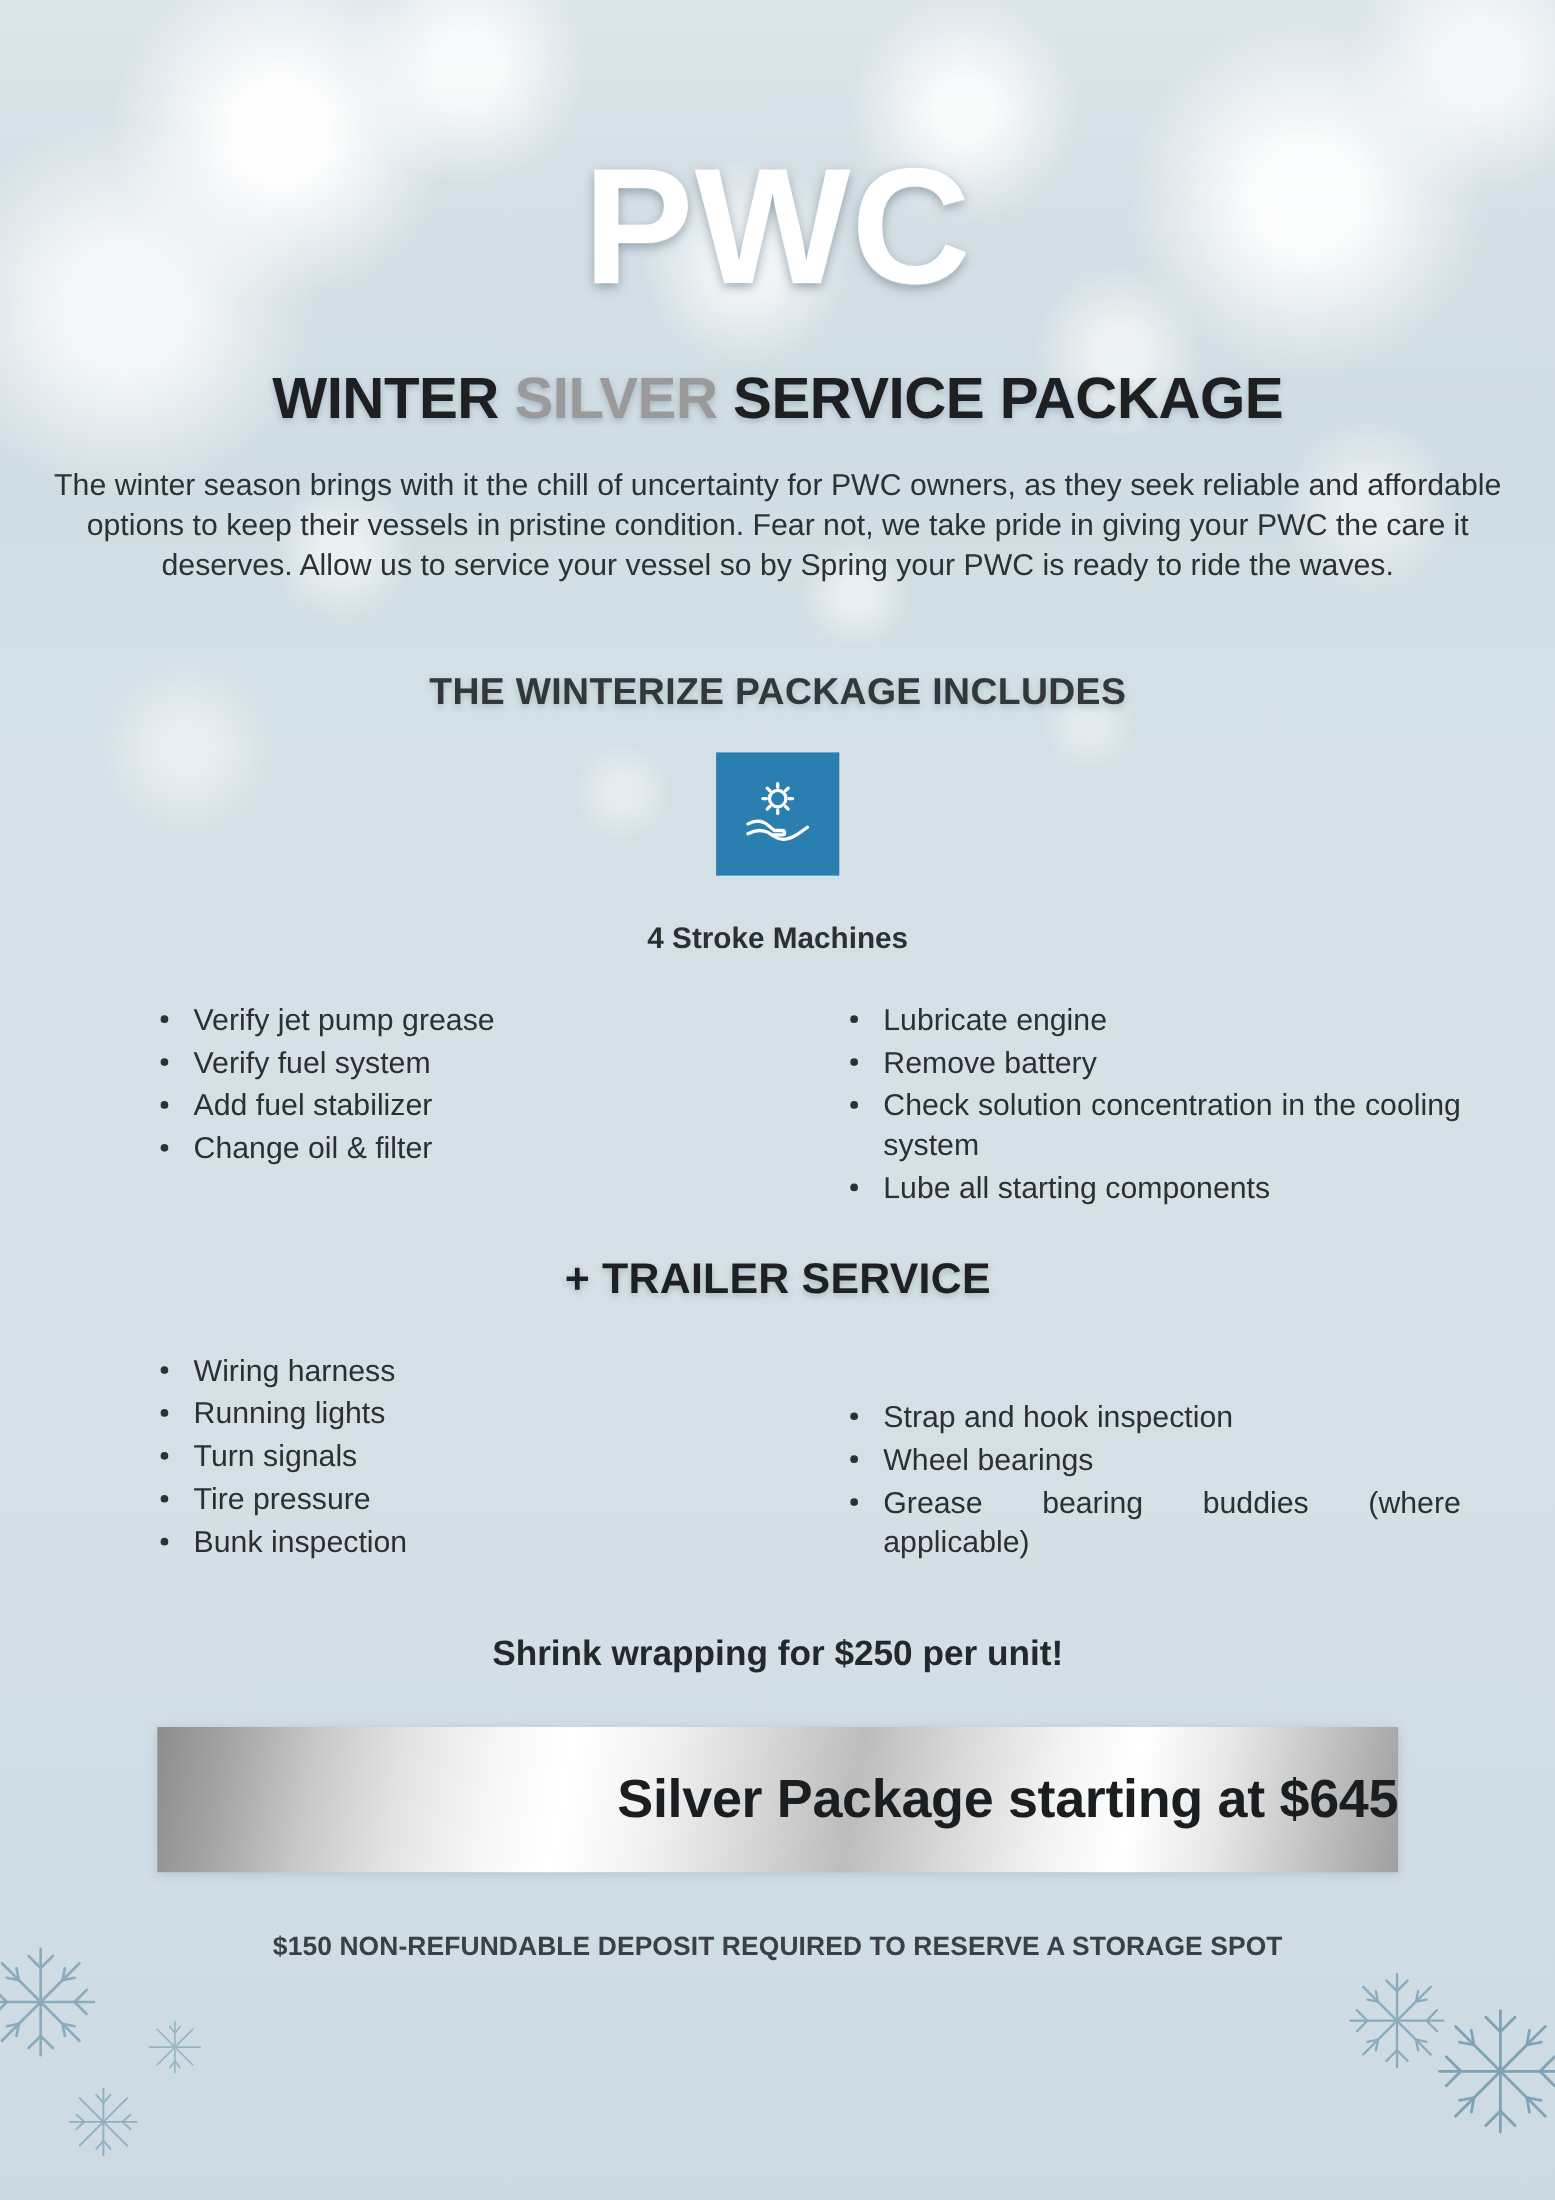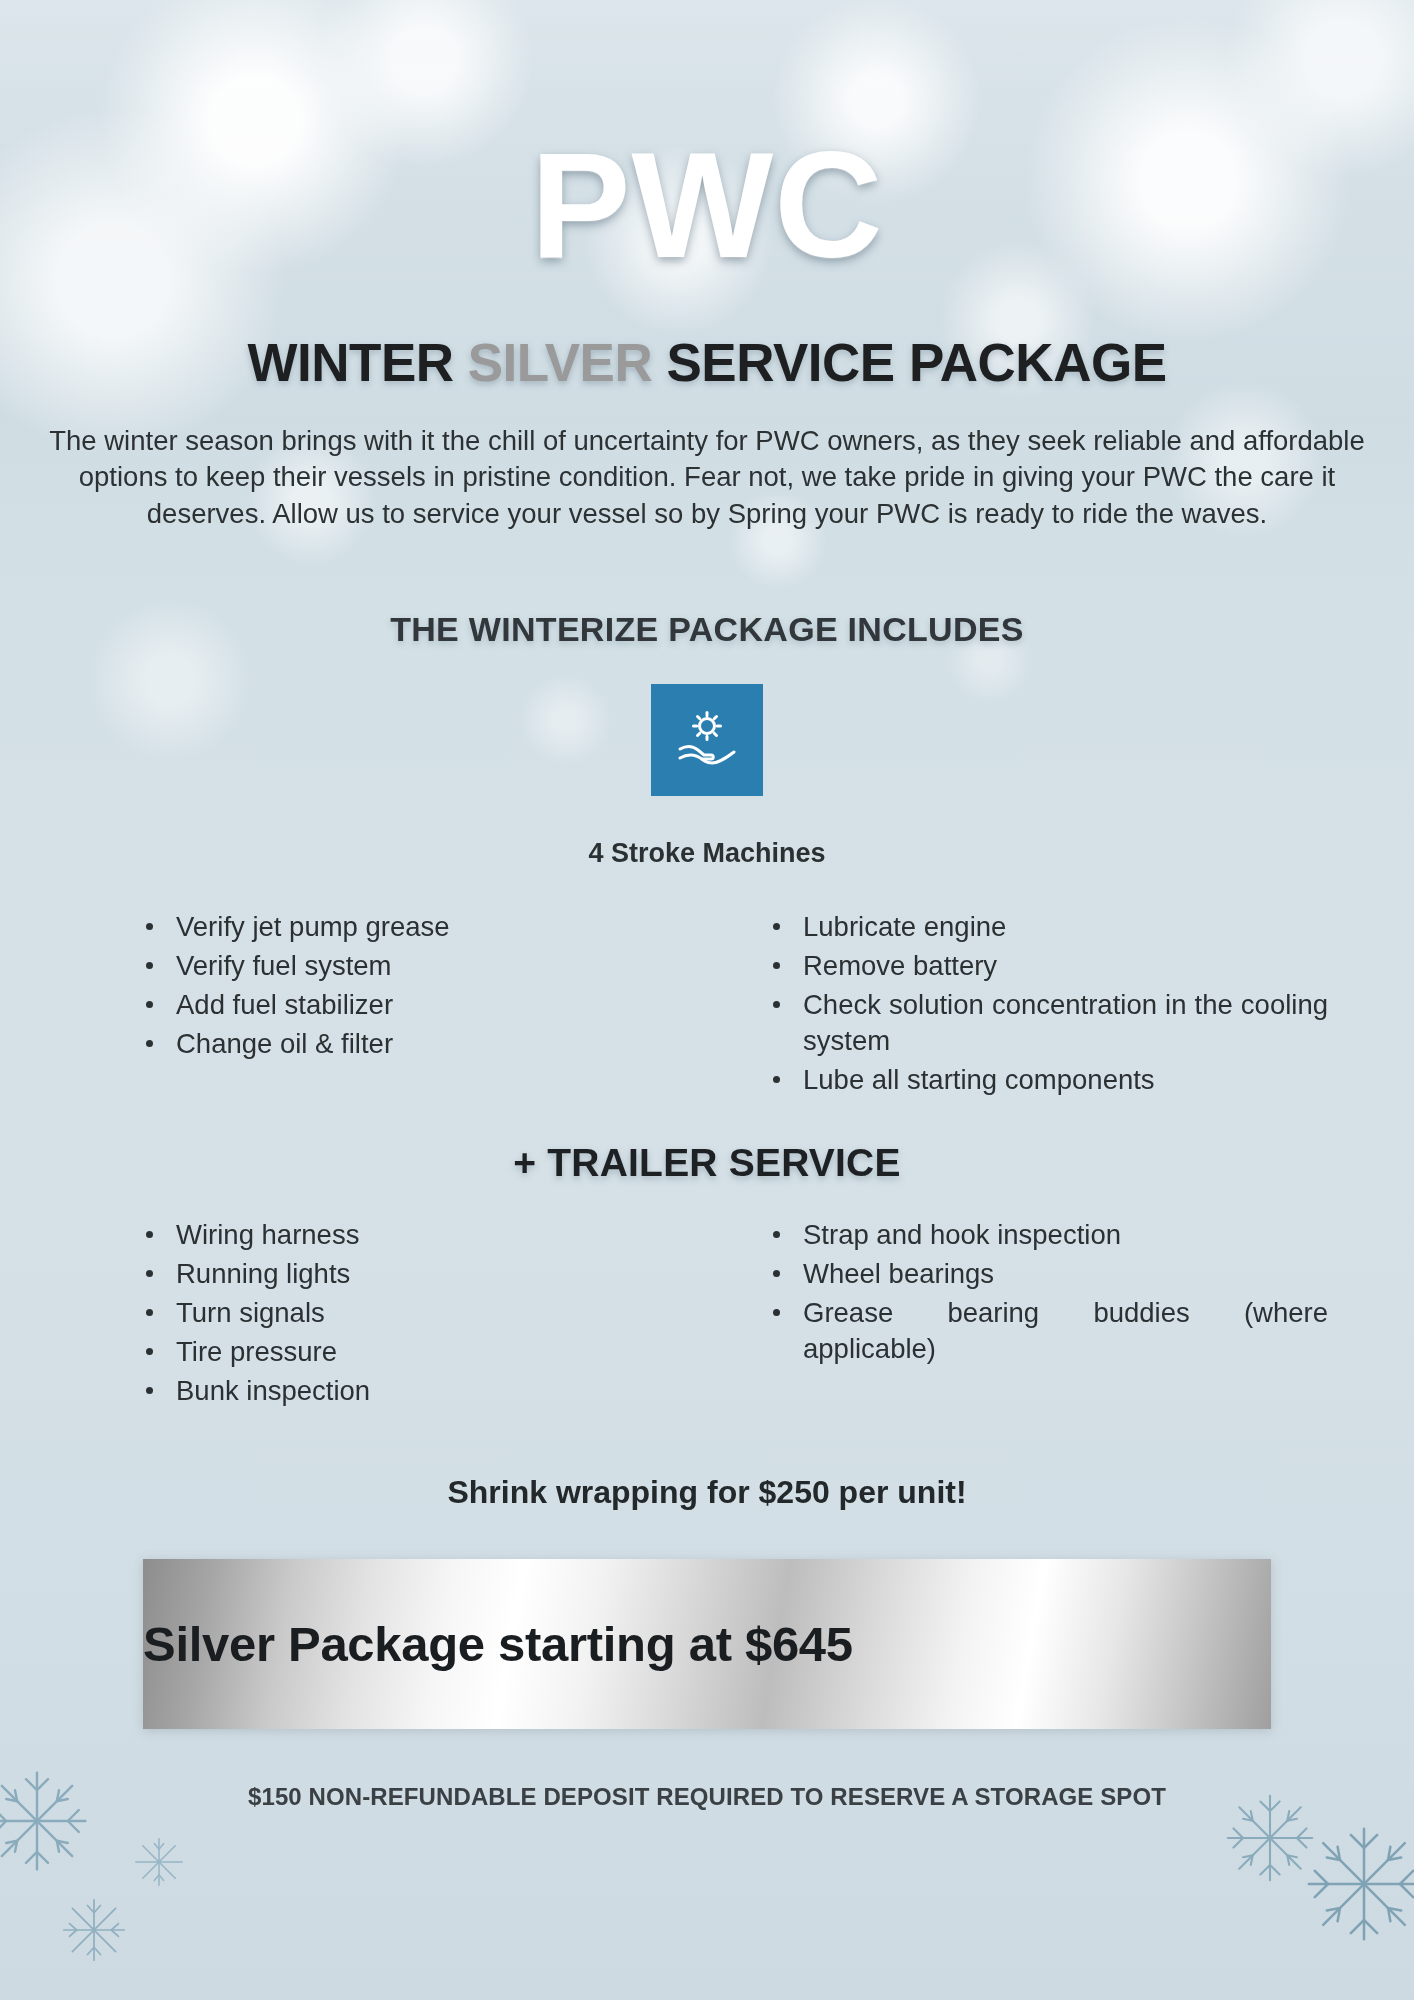--- a/index.html
+++ b/index.html
@@ -127,38 +127,38 @@
 
   .trailer-head {
     text-align: center;
     font-size: 39px;
     font-weight: bold;
     color: #1e2124;
     margin-top: 40px;
     letter-spacing: 0.2px;
     text-shadow: 0 3px 6px rgba(125,145,160,0.5);
   }
-  .cols.trailer { margin-top: 32px; }
+  .cols.trailer { margin-top: 43px; align-items: flex-end; }
   .cols.trailer .col.left  { padding-left: 100px; }
   .cols.trailer .col.right { padding-left: 60px; }
 
   .shrink {
     text-align: center;
     font-size: 32px;
     font-weight: bold;
     color: #23282b;
     margin-top: 62px;
   }
 
   
   .price-banner {
     width: 1128px;
-    height: 170px;
+    height: 132px;
     margin: 48px auto 0;
-    display: flex; align-items: center; justify-content: flex-start;
+    display: flex; align-items: center; justify-content: flex-end;
     background: linear-gradient(100deg,
       #8d8d8d 0%, #a5a5a5 6%, #c9c9c9 13%, #e3e3e3 20%,
       #f6f6f6 27%, #ffffff 33%, #f2f2f2 40%, #d8d8d8 48%,
       #bdbdbd 56%, #d9d9d9 64%, #f3f3f3 72%, #ffffff 78%,
       #e7e7e7 85%, #c6c6c6 92%, #9f9f9f 100%);
     box-shadow: 0 2px 10px rgba(90,110,125,0.25);
   }
   .price-banner .txt {
     font-size: 49px;
     font-weight: bold;

